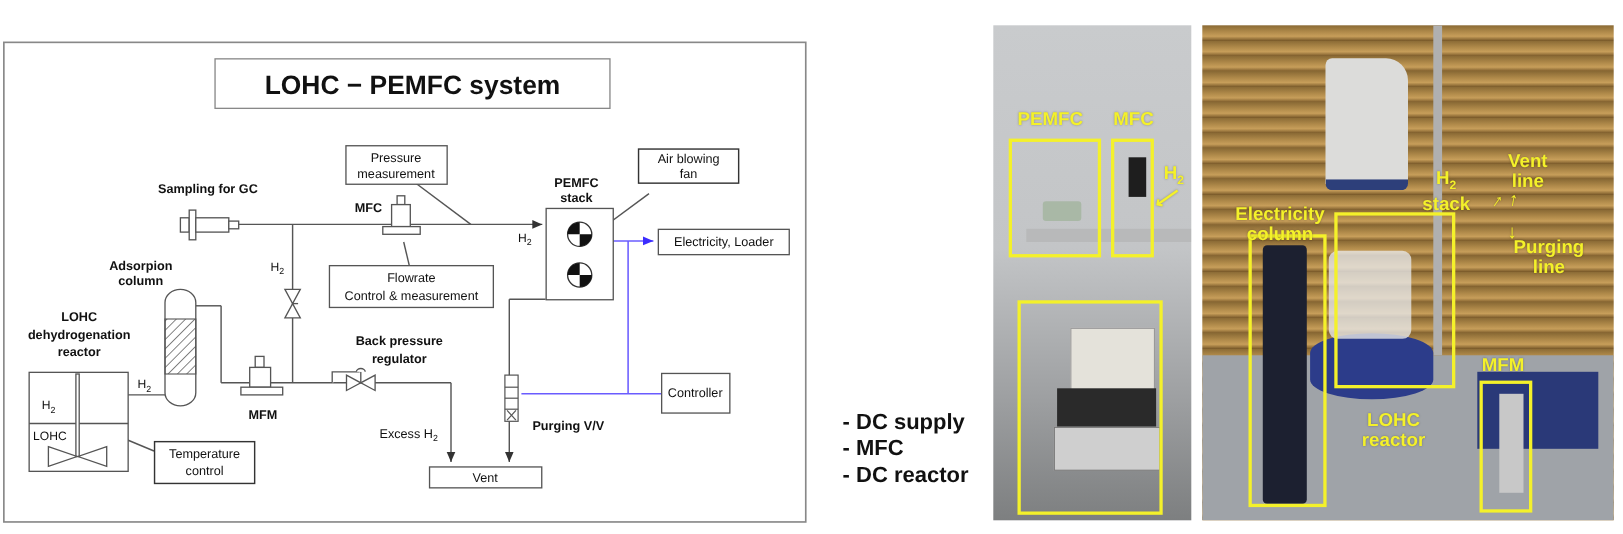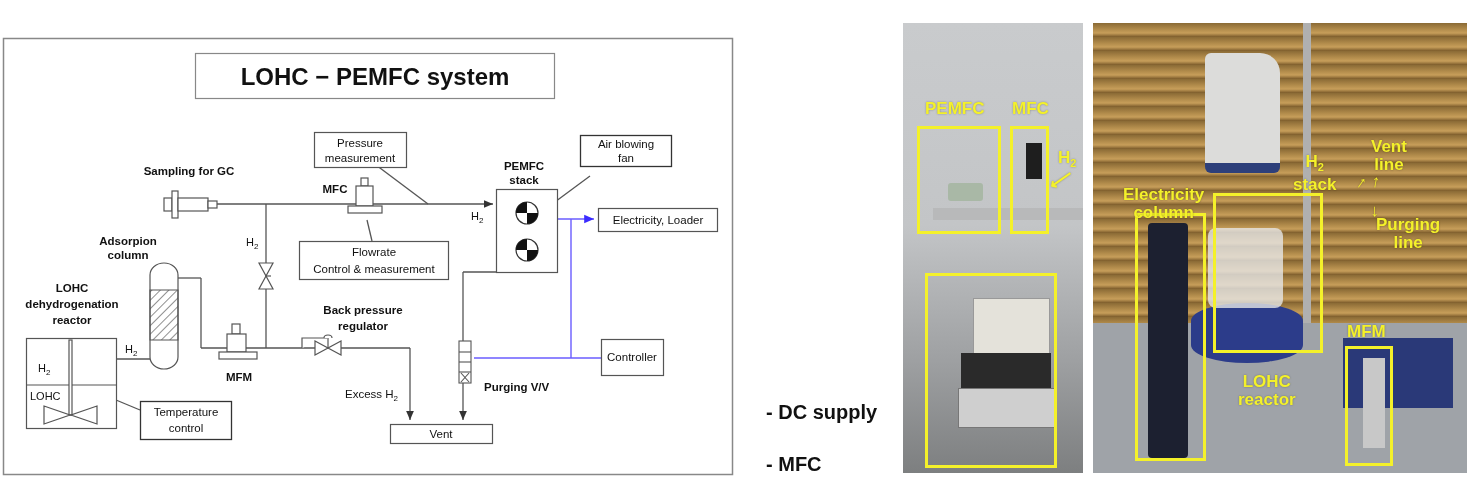--- a/index.html
+++ b/index.html
@@ -1,21 +1,21 @@
 <!DOCTYPE html>
 <html><head>
 <meta charset="utf-8">
 <style>
   html, body { margin:0; padding:0; background:#ffffff; }
   body { width:1475px; height:485px; position:relative; overflow:hidden; font-family:"Liberation Sans", sans-serif; }
   #diagram { position:absolute; left:0; top:0; }
   .dtext { font-family:"Liberation Sans", sans-serif; fill:#111; }
   .bold { font-weight:bold; }
   .legend { position:absolute; left:766px; top:372px; font-family:"Liberation Sans", sans-serif; font-weight:bold; font-size:20px; line-height:24px; color:#111; }
-  .legend div { white-space:nowrap;margin-top:28px; }
+  .legend div { white-space:nowrap; }
   .photo { position:absolute; overflow:hidden; }
   .photo1 { left:903px; top:23px; width:180px; height:450px; background:linear-gradient(180deg,#c9cbcd 0%,#c3c5c7 45%,#9ea0a2 75%,#7d7f80 100%); }
   .photo2 { left:1093px; top:23px; width:374px; height:450px; background:repeating-linear-gradient(180deg,#8a6a35 0px,#b08a4a 6px,#c79e5a 10px,#7a5a2a 14px); }
   .ylbl { position:absolute; color:#f4f12a; font-family:"Liberation Sans", sans-serif; font-weight:bold; font-size:17px; line-height:18px; text-align:center; white-space:nowrap; text-shadow:0 0 2px rgba(0,0,0,0.35); }
   .ybox { position:absolute; border:3px solid #f4f12a; box-sizing:border-box; }
   .equip { position:absolute; }
 </style>
 </head>
 <body>
 

